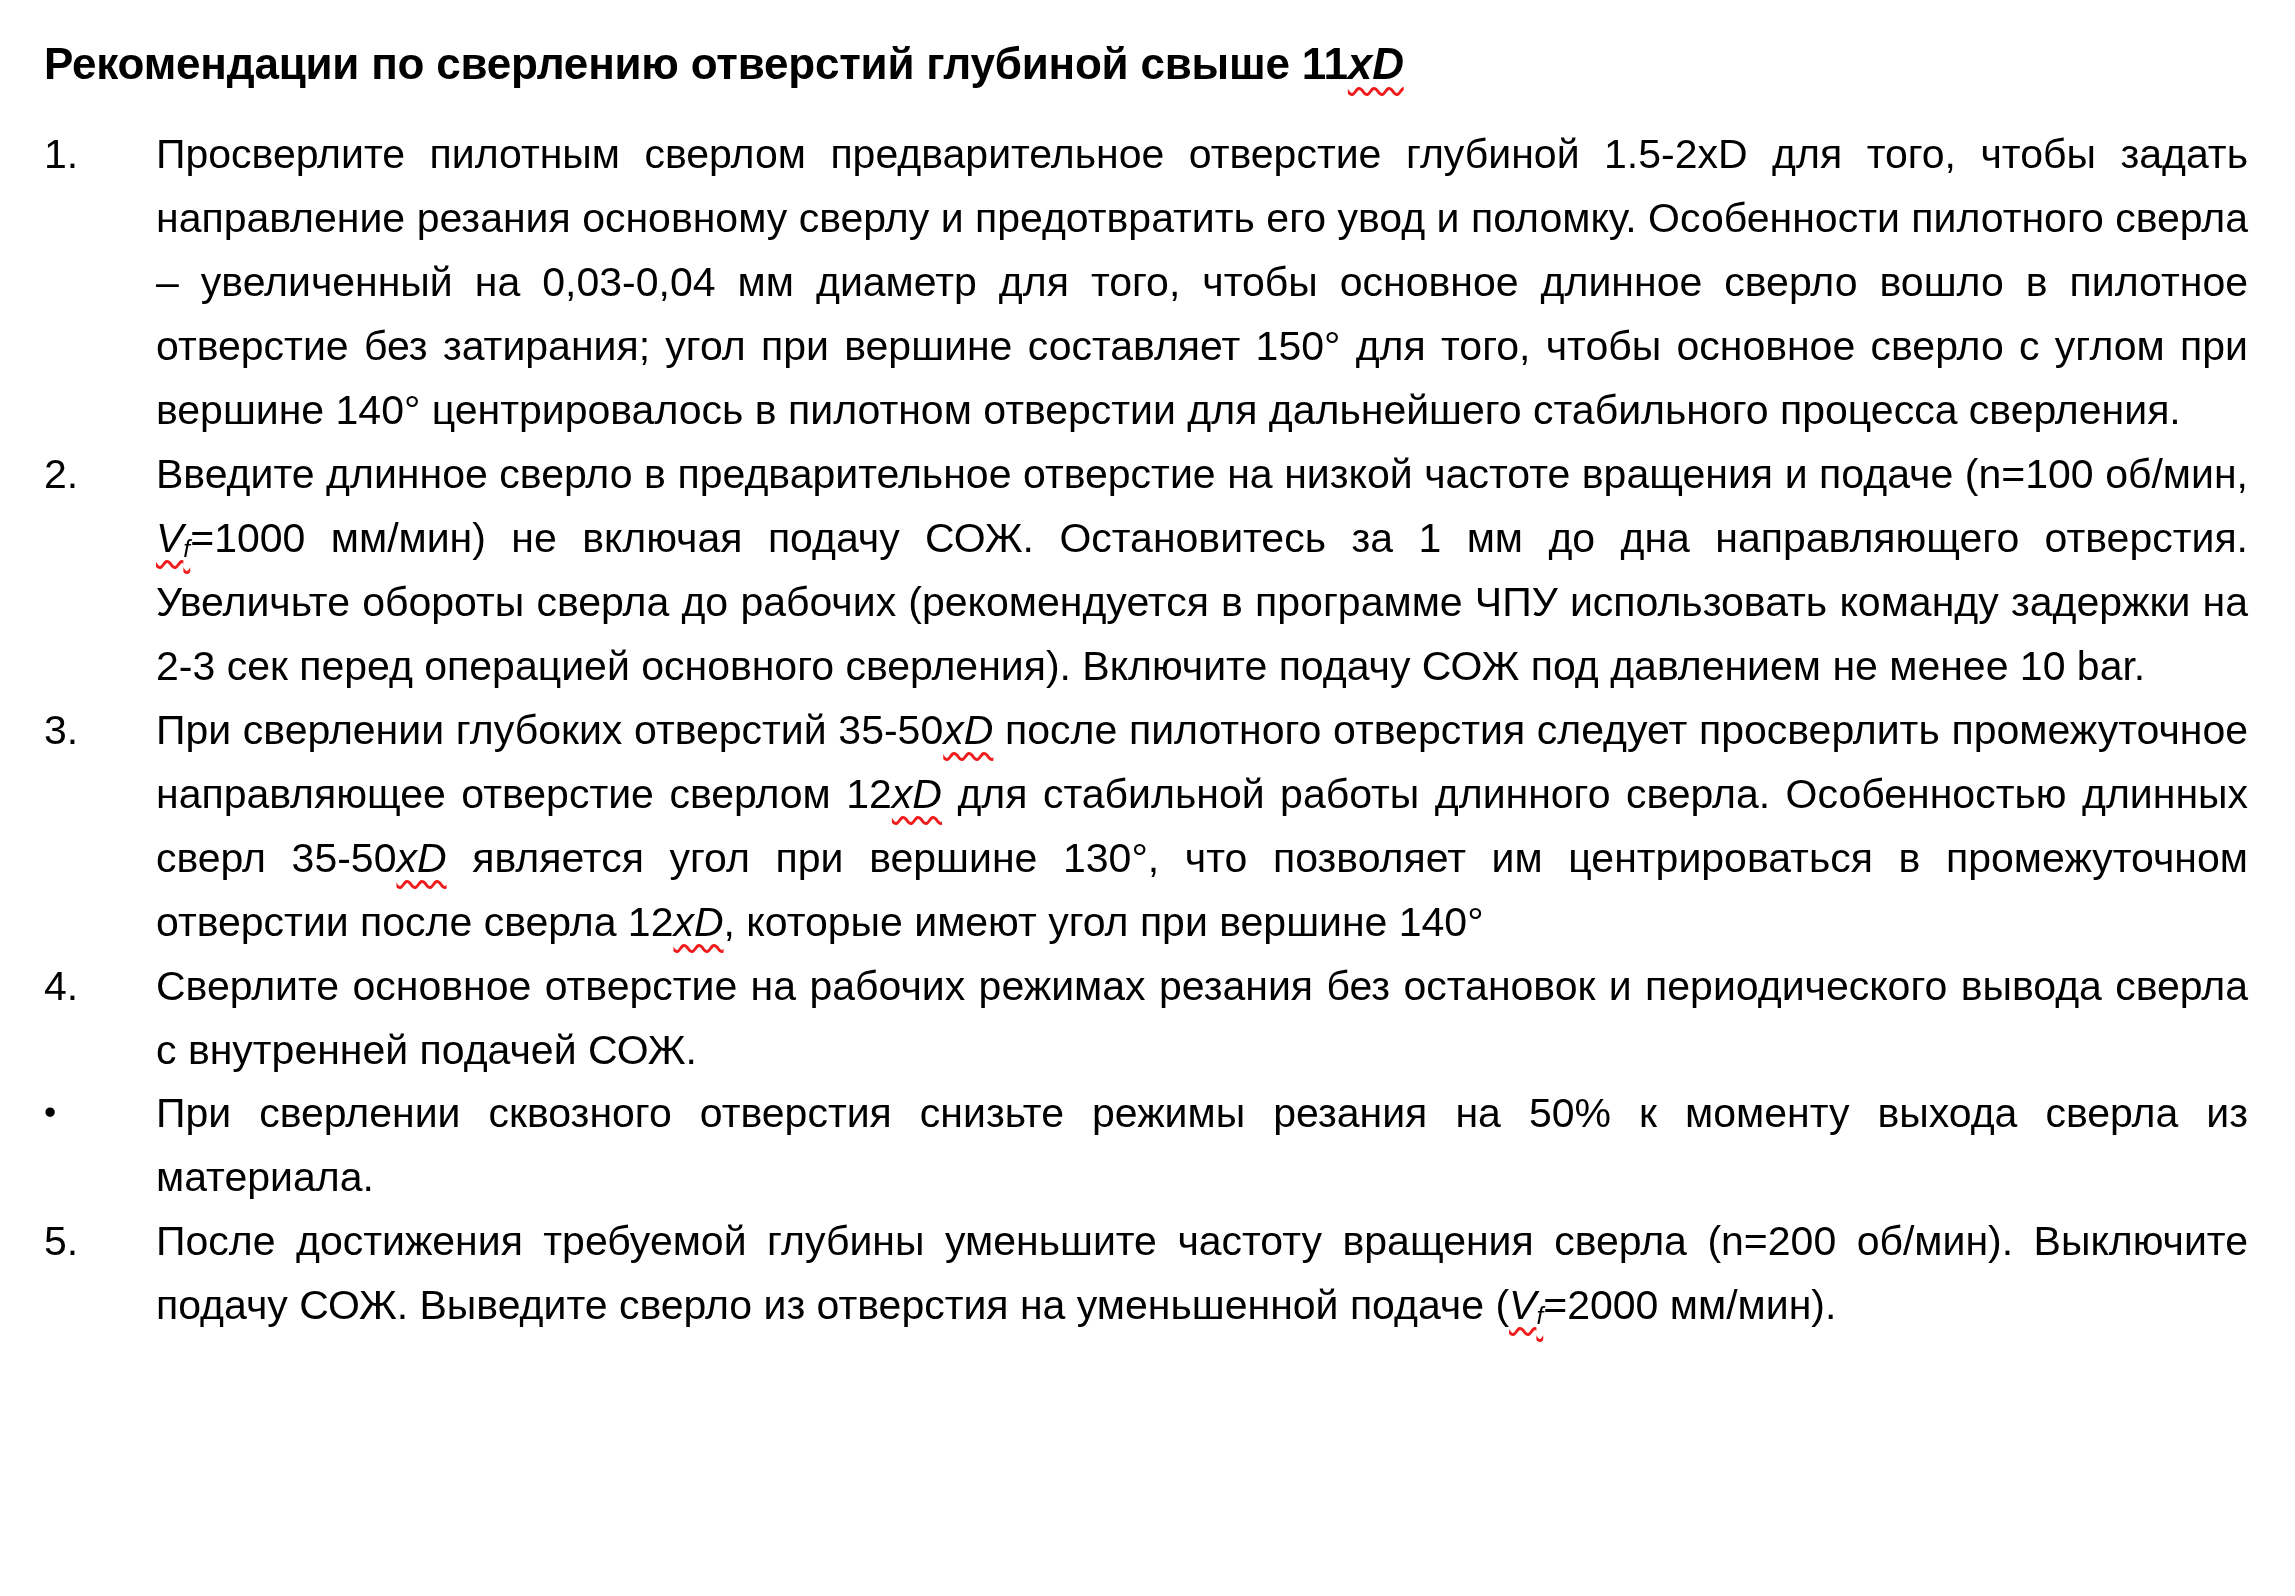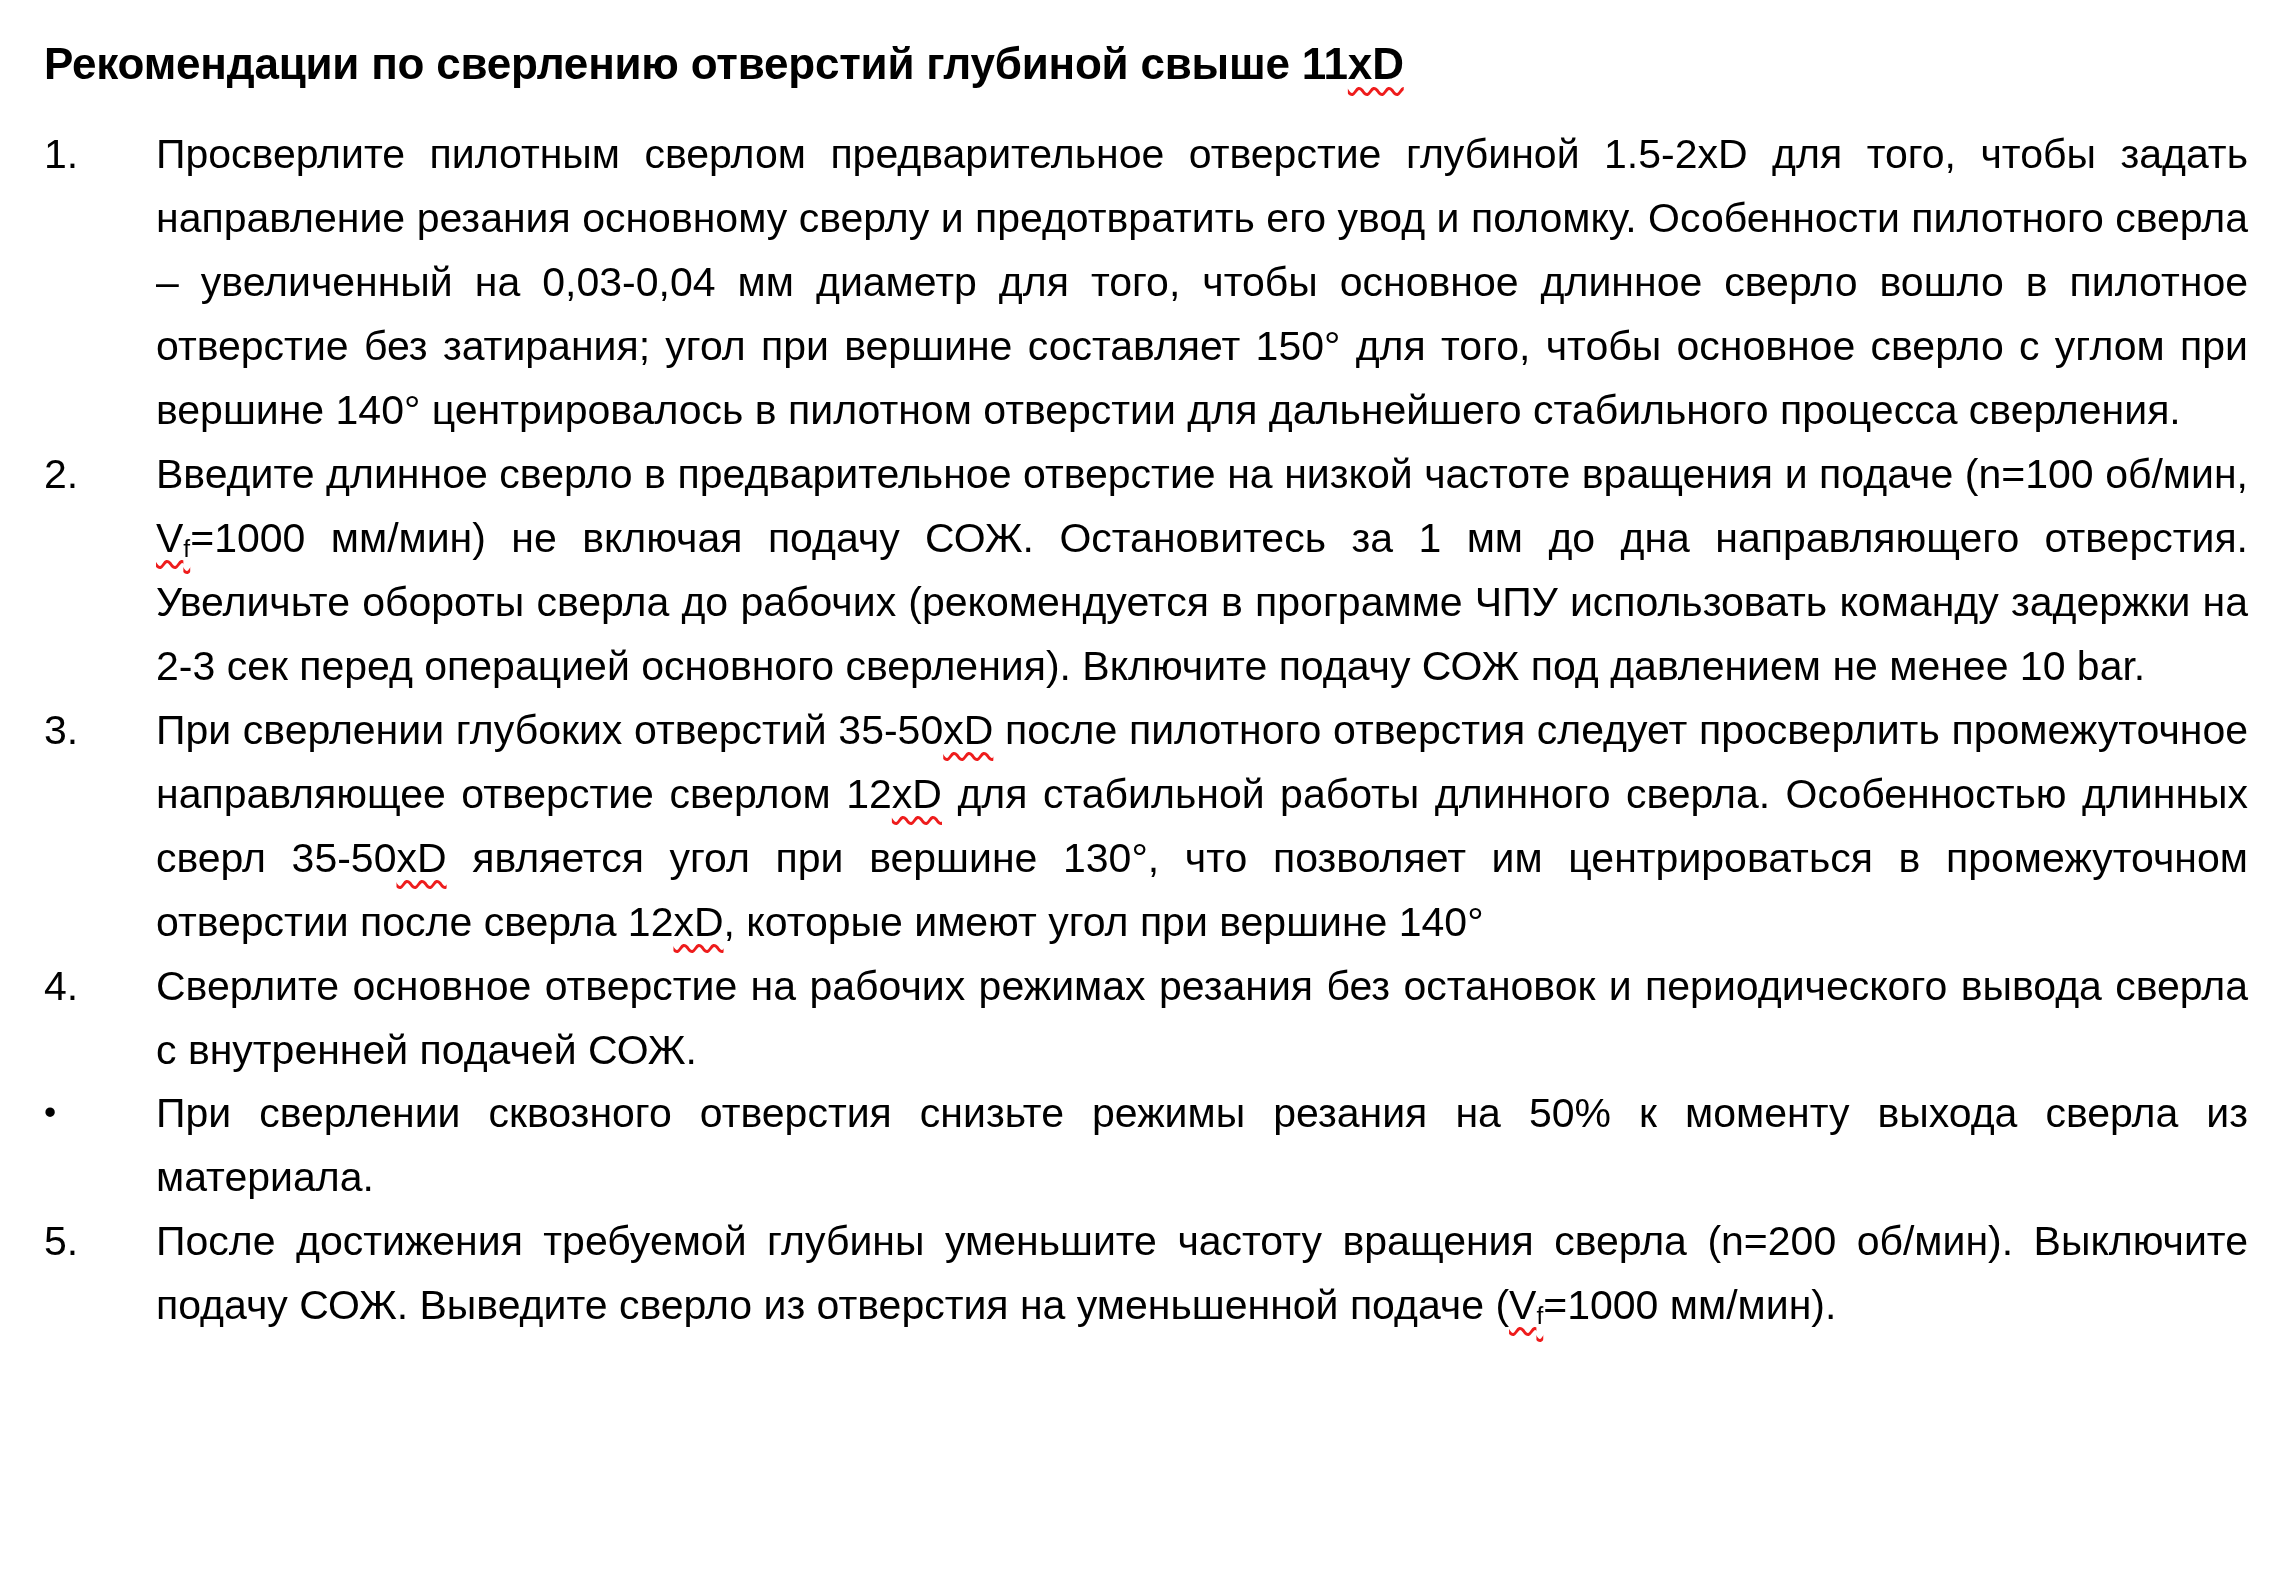--- a/index.html
+++ b/index.html
@@ -46,20 +46,21 @@
     text-justify: inter-word;
     hyphens: none;
     margin-left: 36px;
   }
   .sq {
     text-decoration-line: underline;
     text-decoration-style: wavy;
     text-decoration-thickness: 3px;
     text-underline-offset: 7.5px;
     text-decoration-skip-ink: none;
+    font-style: italic;
   }
   .sub {
     font-size: 0.6em;
     vertical-align: -0.22em;
   }
 </style>
 </head>
 <body style="background: rgb(255, 255, 255);">
 
 <div class="doc" style="color: rgb(0, 0, 0);">
@@ -80,17 +81,17 @@
       <div class="list-item">
         <span class="marker">4.</span>
         <div class="content"><span>Сверлите основное отверстие на рабочих режимах резания без остановок и периодического вывода сверла с внутренней подачей СОЖ.</span></div>
       </div>
       <div class="list-item">
         <span class="marker bullet">•</span>
         <div class="content"><span>При сверлении сквозного отверстия снизьте режимы резания на 50% к моменту выхода сверла из материала.</span></div>
       </div>
       <div class="list-item">
         <span class="marker">5.</span>
-        <div class="content"><span>После достижения требуемой глубины уменьшите частоту вращения сверла (n=200 об/мин). Выключите подачу СОЖ. Выведите сверло из отверстия на уменьшенной подаче (</span><span class="sq" style="text-decoration-color: rgb(238, 28, 28);">V</span><span class="sq sub" style="text-decoration-color: rgb(238, 28, 28);">f</span><span>=1000 мм/мин).</span></div>
+        <div class="content"><span>После достижения требуемой глубины уменьшите частоту вращения сверла (n=200 об/мин). Выключите подачу СОЖ. Выведите сверло из отверстия на уменьшенной подаче (</span><span class="sq" style="text-decoration-color: rgb(238, 28, 28);">V</span><span class="sq sub" style="text-decoration-color: rgb(238, 28, 28);">f</span><span>=2000 мм/мин).</span></div>
       </div>
     </div>
 </div>
 
 
 </body></html>

